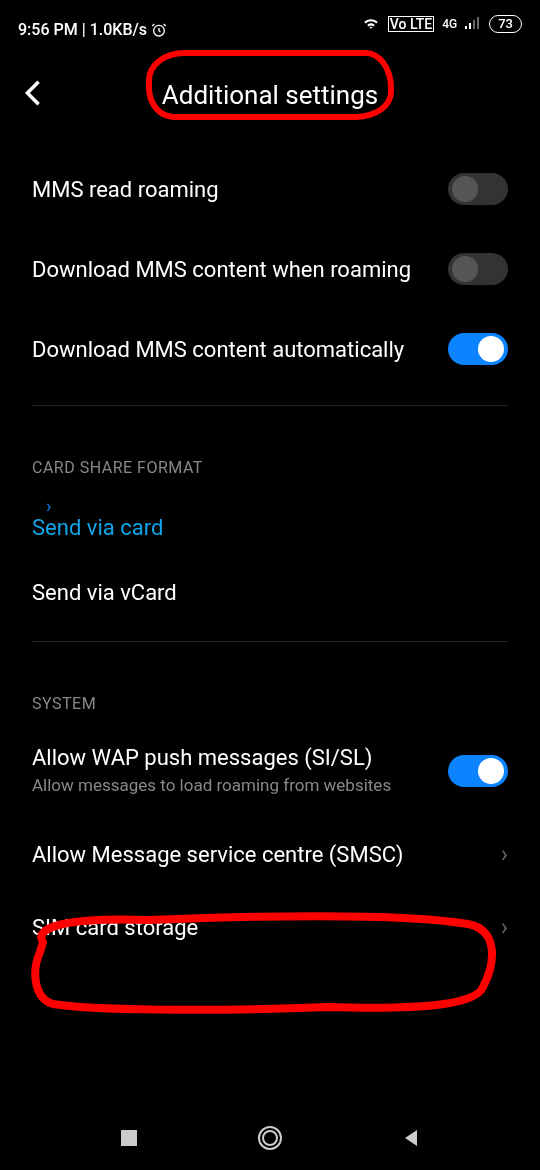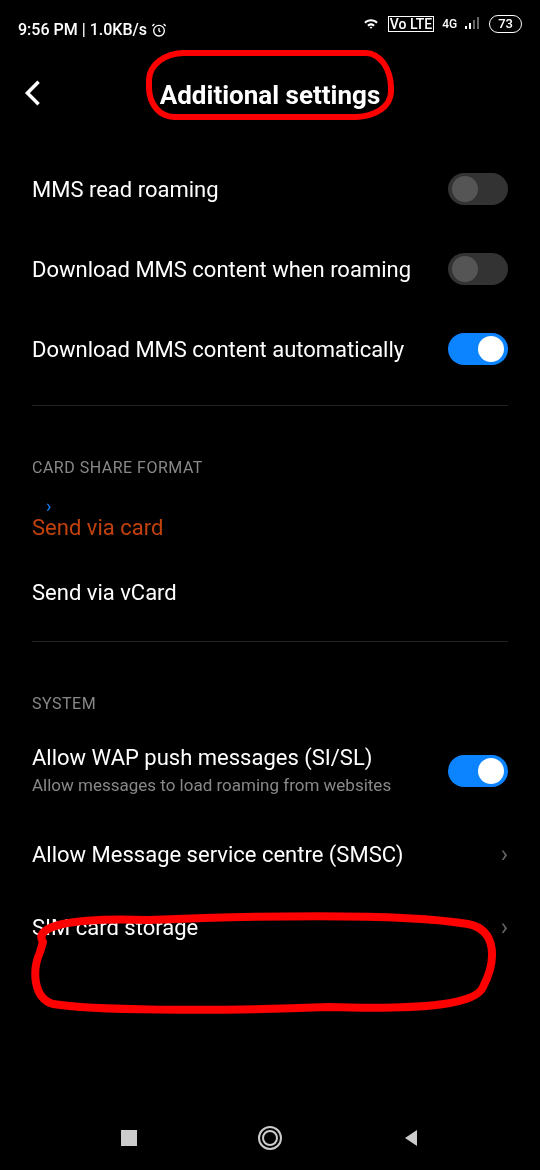--- a/index.html
+++ b/index.html
@@ -37,21 +37,21 @@
       align-items: center;
       padding: 24px 20px 30px;
       position: relative;
     }
     .back-btn { padding: 8px 4px; }
     .header-title {
       position: absolute;
       left: 50%;
       transform: translateX(-50%);
       font-size: 26px;
-      font-weight: 700;
+      font-weight: 400;
     }
     .annotation-title {
       position: absolute;
       border: 6px solid #ff0000;
       border-radius: 38px 28px 38px 28px / 30px 38px 28px 32px;
       width: 248px;
       height: 70px;
       left: 146px;
       top: 50px;
       z-index: 2;
@@ -87,21 +87,21 @@
     .toggle.off .toggle-knob { left: 4px; background: #555; }
     .toggle.on .toggle-knob { right: 4px; background: #fff; }
     .divider { height: 1px; background: #222; margin: 16px 0; }
     .section-header {
       color: #888;
       font-size: 16px;
       letter-spacing: 0.5px;
       padding: 36px 0 18px;
     }
     .link-row { padding: 20px 0; font-size: 22px; }
-    .link-row.selected { color: #c2410c; }
+    .link-row.selected { color: #0ea5e9; }
     .selected-marker {
       position: absolute;
       left: 14px;
       color: #0d84ff;
       font-size: 18px;
     }
     .chevron { color: #666; font-size: 24px; flex-shrink: 0; }
     .annotation-smsc {
       position:absolute;
       left: 28px;

